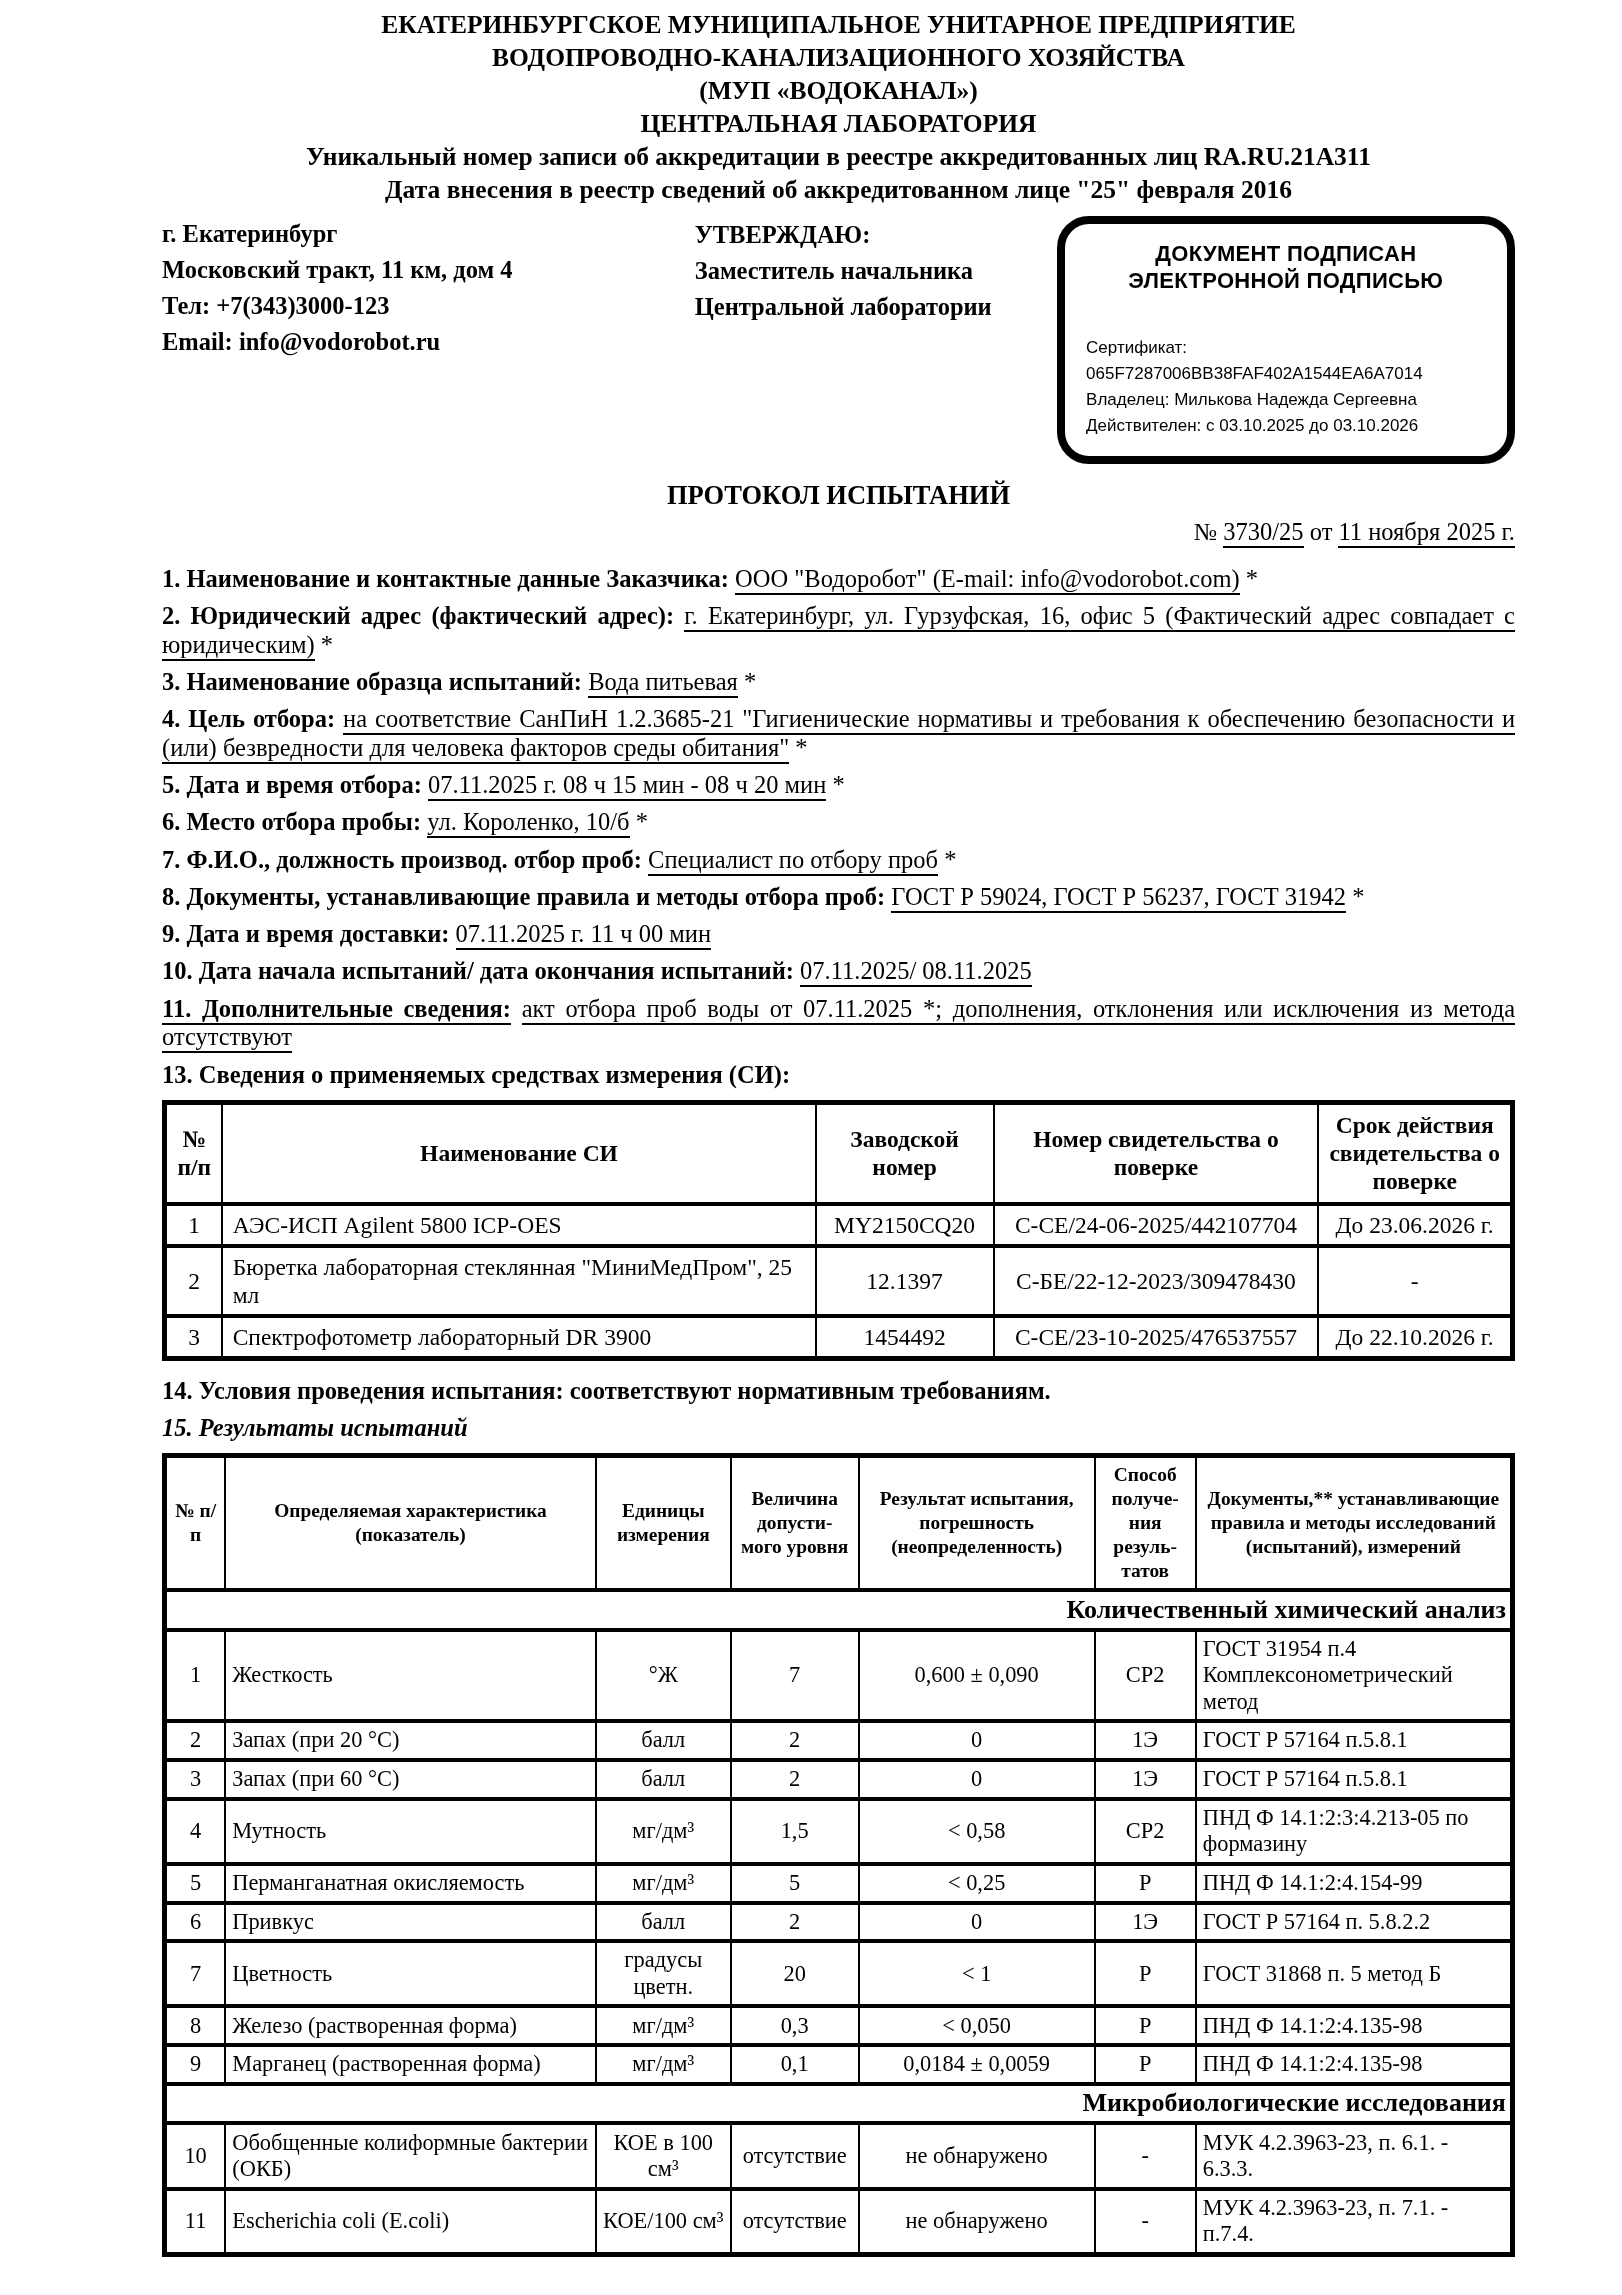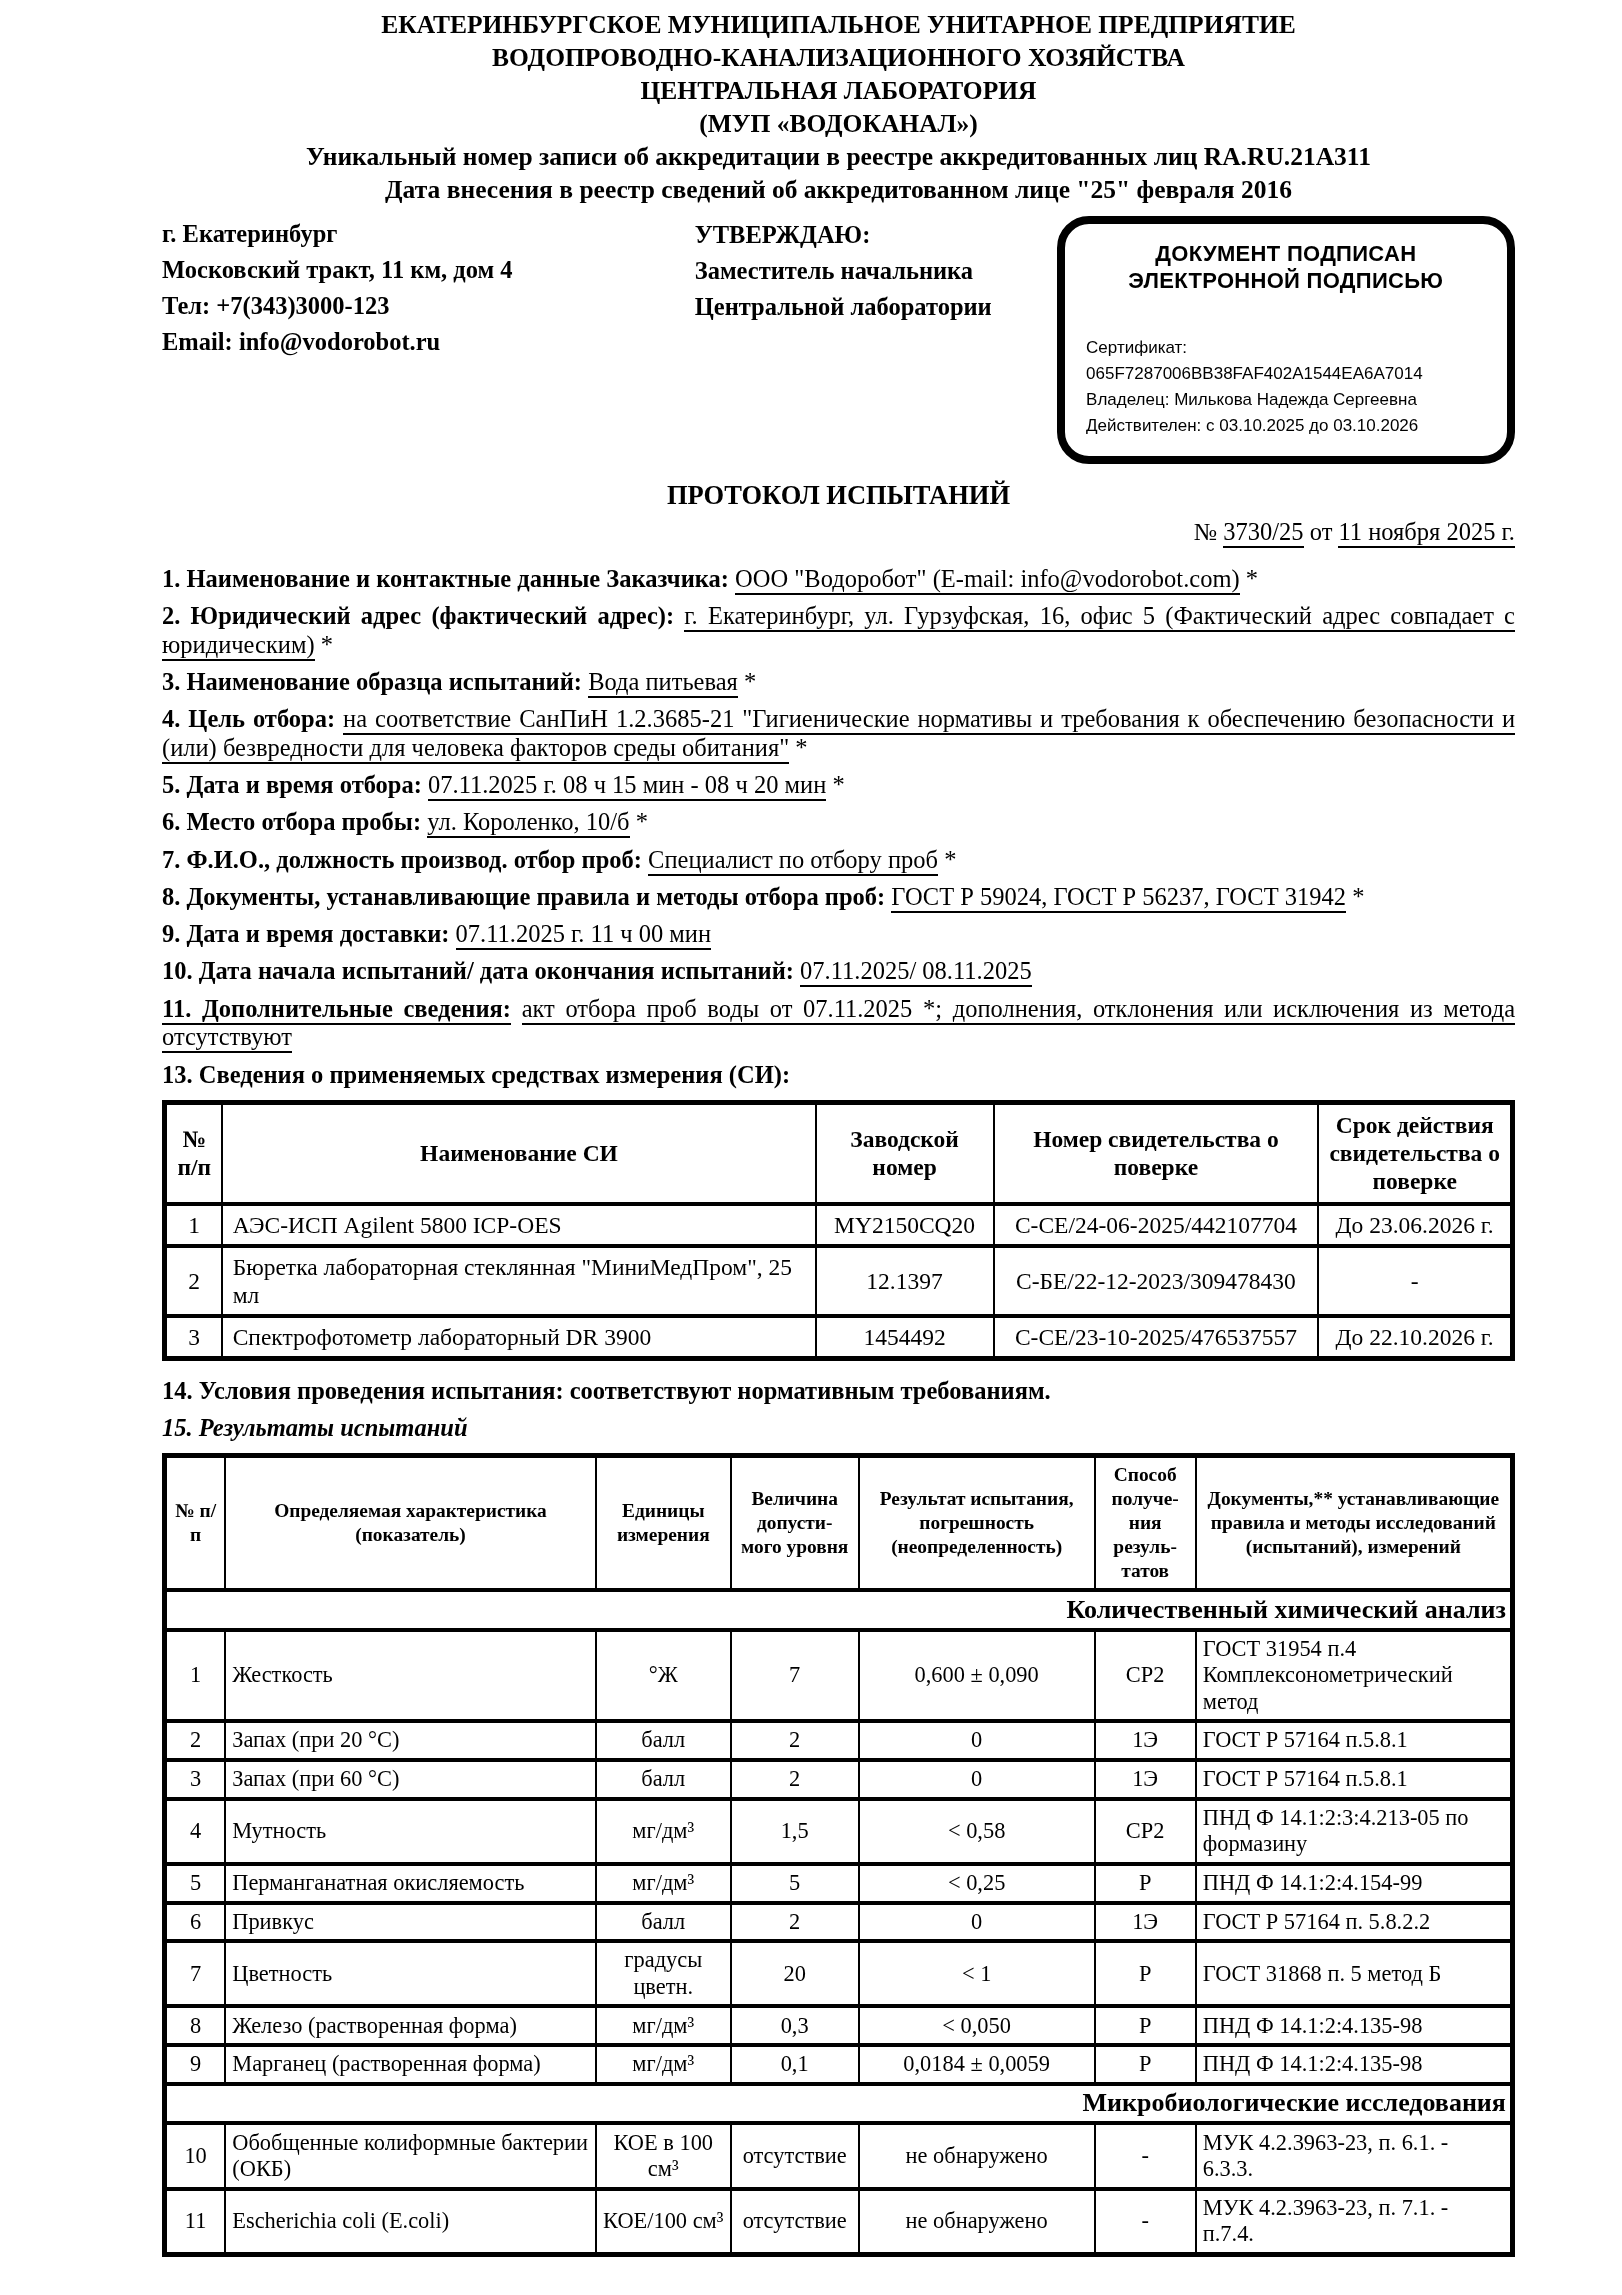--- a/index.html
+++ b/index.html
@@ -53,22 +53,22 @@
   .l { text-align:left; }
 </style>
 </head>
 <body>
 
 <div class="page">
 
   <header id="org-header">
       <div class="org-line">ЕКАТЕРИНБУРГСКОЕ МУНИЦИПАЛЬНОЕ УНИТАРНОЕ ПРЕДПРИЯТИЕ</div>
       <div class="org-line">ВОДОПРОВОДНО-КАНАЛИЗАЦИОННОГО ХОЗЯЙСТВА</div>
+      <div class="org-line">(МУП «ВОДОКАНАЛ»)</div>
       <div class="org-line">ЦЕНТРАЛЬНАЯ ЛАБОРАТОРИЯ</div>
-      <div class="org-line">(МУП «ВОДОКАНАЛ»)</div>
       <div class="org-line">Уникальный номер записи об аккредитации в реестре аккредитованных лиц RA.RU.21А311</div>
       <div class="org-line">Дата внесения в реестр сведений об аккредитованном лице  "25" февраля 2016</div>
     </header>
 
   <div class="info-row">
     <div class="contacts" id="contacts-block">
         <div>г. Екатеринбург</div>
         <div>Московский тракт, 11 км, дом 4</div>
         <div>Тел: +7(343)3000-123</div>
         <div>Email: info@vodorobot.ru</div>

